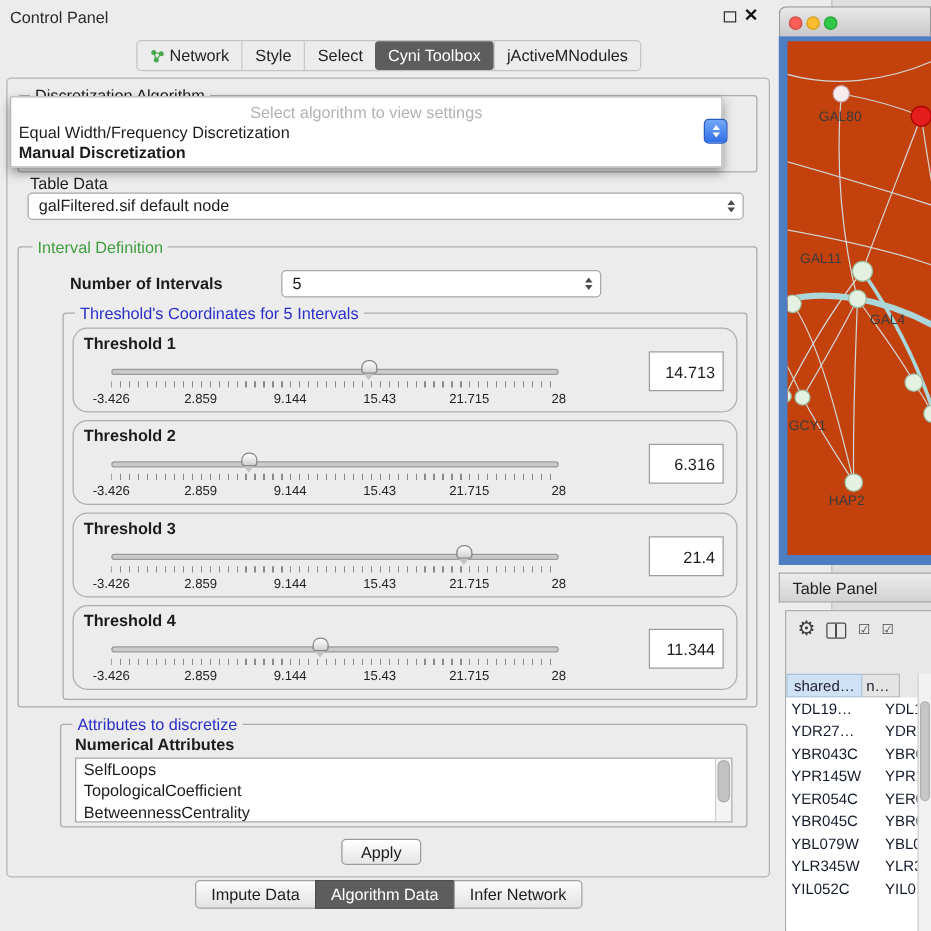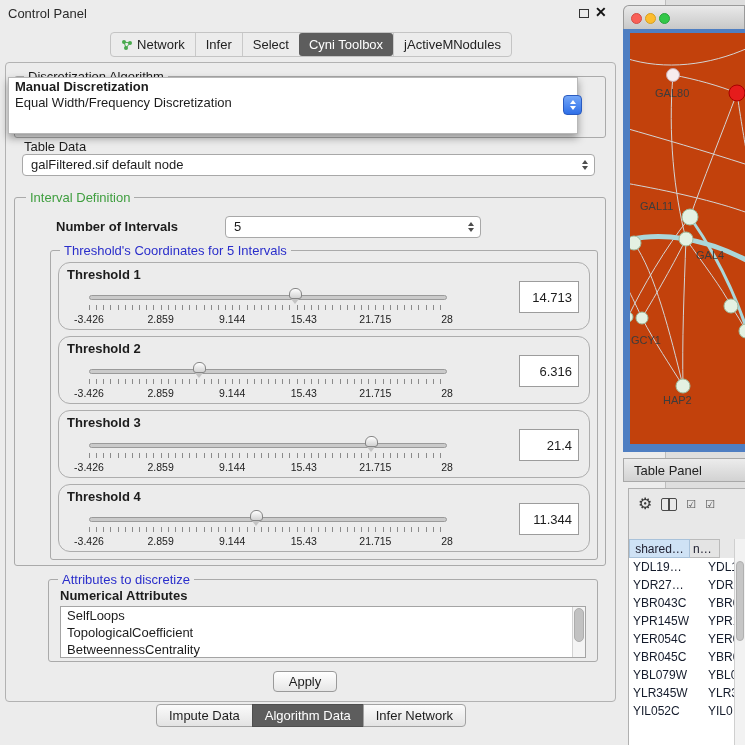--- a/index.html
+++ b/index.html
@@ -152,21 +152,21 @@
       <div class="tab">
         <svg width="12" height="12">
           <path d="M3 3 L9 4 L5 9 Z" stroke="#49a94d" fill="none" stroke-width="1"></path>
           <circle cx="3" cy="3" r="2" fill="#49a94d"></circle>
             <circle cx="9" cy="4" r="2" fill="#49a94d"></circle>
             <circle cx="5" cy="9" r="2" fill="#49a94d"></circle>
         </svg>
         <span>Network</span>
       </div>
       <div class="tab">
-          <span>Infer</span>
+          <span>Style</span>
         </div>
       <div class="tab">
           <span>Select</span>
         </div>
       <div class="tab selected">
           <span>Cyni Toolbox</span>
         </div>
       <div class="tab">
           <span>jActiveMNodules</span>
         </div>
@@ -288,22 +288,23 @@
 
   <div class="abs" id="apply-btn">Apply</div>
 
   <div class="abs bottom-tabs">
     <div class="btab">Impute Data</div>
     <div class="btab selected">Algorithm Data</div>
     <div class="btab">Infer Network</div>
   </div>
 
   <div class="abs" id="algo-popup">
+    <div class="popup-placeholder">Select algorithm to view settings</div>
+    <div class="popup-opt">Equal Width/Frequency Discretization</div>
     <div class="popup-opt bold">Manual Discretization</div>
-    <div class="popup-opt">Equal Width/Frequency Discretization</div>
   </div>
   <div class="abs" id="algo-stepper">
     <span class="wtri-up"></span>
     <span class="wtri-dn"></span>
   </div>
 </div>
 
 <div class="abs" id="net-window">
   <div class="net-titlebar">
     <span class="light red"></span>

